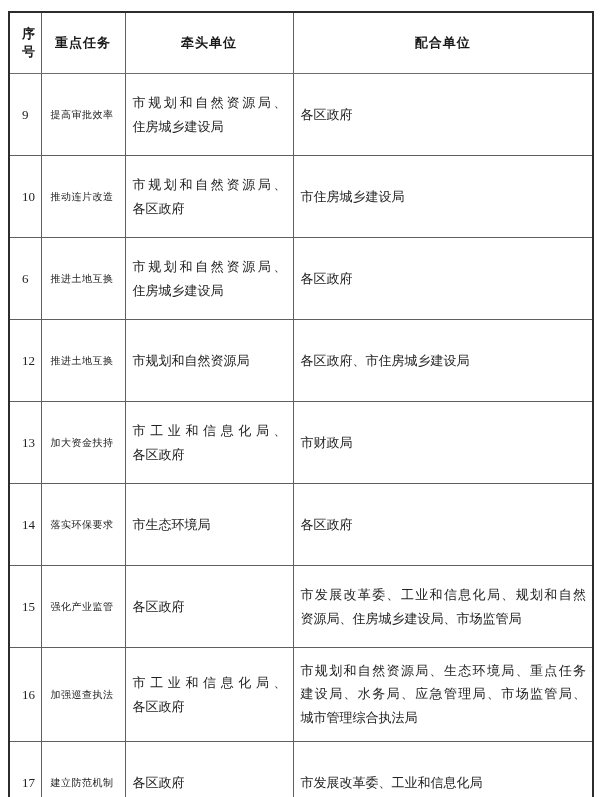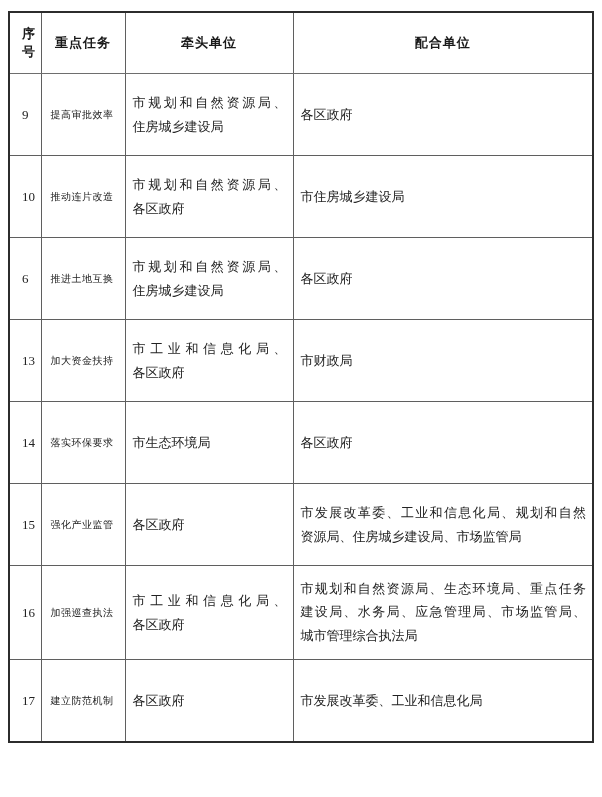--- a/index.html
+++ b/index.html
@@ -128,20 +128,30 @@
           <td class="cell-task">推进土地互换</td>
           <td class="cell-lead">
             <div class="line just">市规划和自然资源局、</div>
             <div class="line">住房城乡建设局</div>
           </td>
           <td class="cell-support">
             <div class="line">各区政府</div>
           </td>
         </tr>
         <tr>
+          <td class="cell-no">12</td>
+          <td class="cell-task">推进土地互换</td>
+          <td class="cell-lead">
+            <div class="line">市规划和自然资源局</div>
+          </td>
+          <td class="cell-support">
+            <div class="line">各区政府、市住房城乡建设局</div>
+          </td>
+        </tr>
+        <tr>
           <td class="cell-no">13</td>
           <td class="cell-task">加大资金扶持</td>
           <td class="cell-lead">
             <div class="line just">市工业和信息化局、</div>
             <div class="line">各区政府</div>
           </td>
           <td class="cell-support">
             <div class="line">市财政局</div>
           </td>
         </tr>

